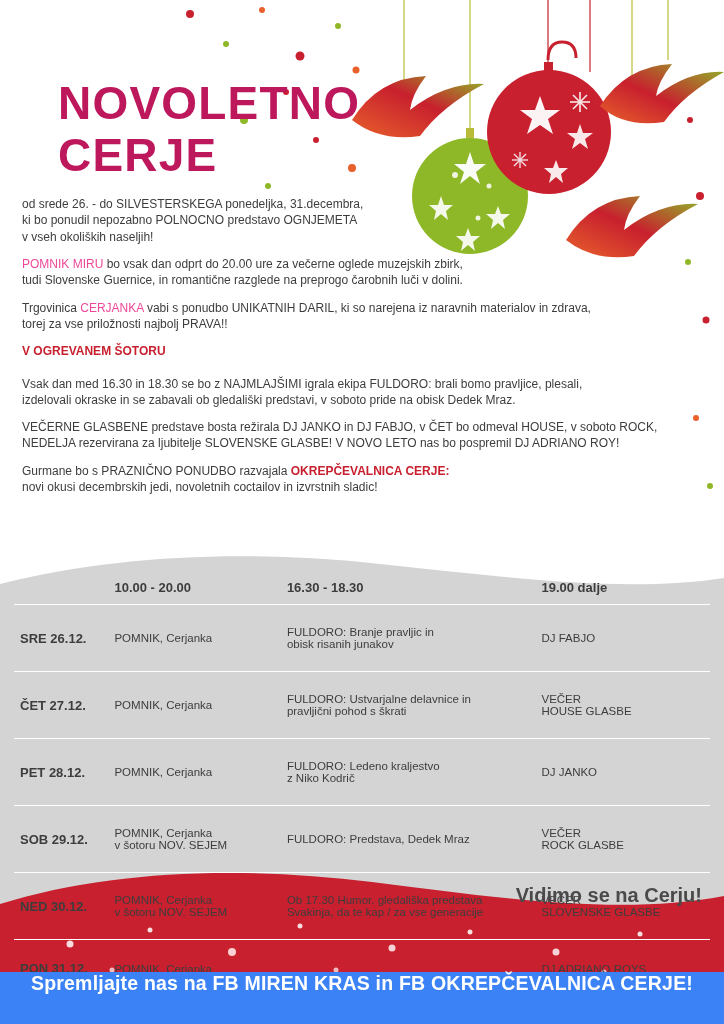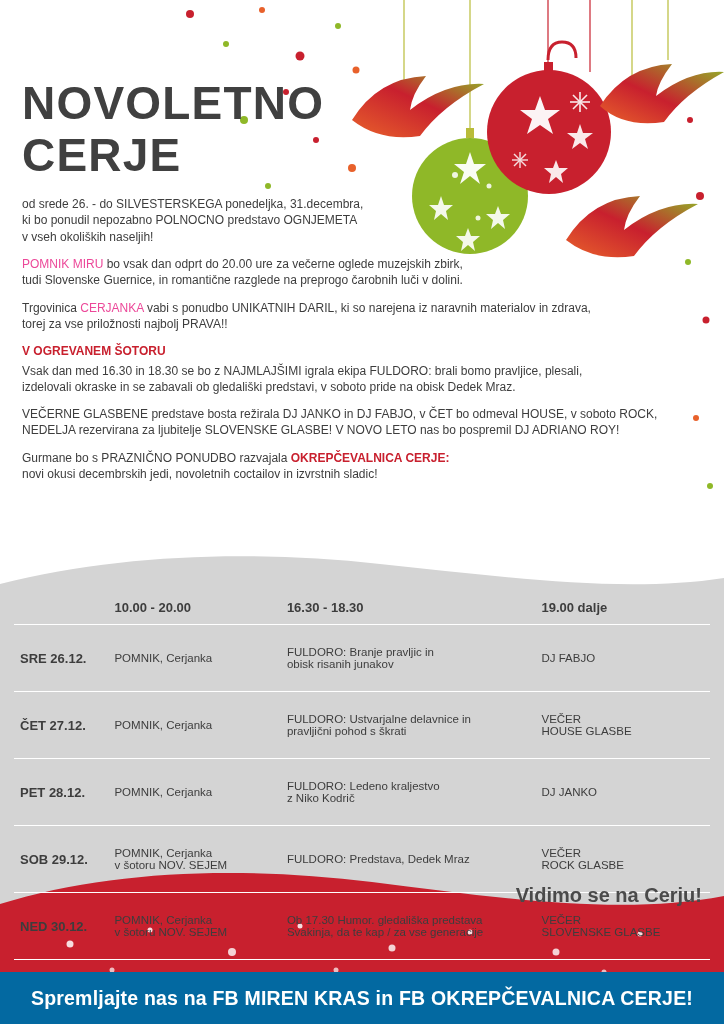--- a/index.html
+++ b/index.html
@@ -23,61 +23,62 @@
   
   .title-block {
     position: absolute;
     left: 22px;
     top: 78px;
     z-index: 5;
   }
   .title-line {
     font-size: 46px;
     font-weight: bold;
-    color: #404040;
+    color: #be185d;
     letter-spacing: 1.2px;
     line-height: 1.12;
     font-family: "Liberation Sans", sans-serif;
+    margin-left: 36px;
   }
 
   
   .body-text {
     position: absolute;
     left: 22px;
     top: 196px;
     width: 672px;
     z-index: 6;
     font-size: 12px;
     line-height: 1.36;
     color: #3d3d3d;
   }
   .para { margin-bottom: 11px; }
   .hl-red { color: #ec4899; }
   .hl-red-b { color: #c8202e; font-weight: bold; text-align: right; }
   .subhead {
     color: #c8202e;
     font-weight: bold;
-    margin-bottom: 3px;
+    margin-bottom: 16px;
   }
 
   
   .gray-wave {
     position: absolute;
     left: 0;
     top: 548px;
     width: 724px;
     height: 390px;
     z-index: 2;
   }
 
   
   .schedule {
     position: absolute;
     left: 14px;
-    top: 600px;
+    top: 580px;
     width: 696px;
     z-index: 7;
     border-collapse: collapse;
     font-size: 11.5px;
     color: #3d3d3d;
   }
   .schedule th {
     text-align: left;
     font-size: 13px;
     font-weight: bold;
@@ -117,24 +118,24 @@
     font-weight: bold;
     color: #4a4a4a;
     margin-left: 21px;
   }
   .footer-bar {
     position: absolute;
     left: 0;
     bottom: 0;
     width: 724px;
     height: 52px;
-    background: #0369a1;
+    background: #3b82f6;
     z-index: 9;
     display: flex;
-    align-items: center;
+    align-items: flex-start;
     justify-content: center;
   }
   .footer-text {
     color: #ffffff;
     font-size: 19.5px;
     font-weight: bold;
     letter-spacing: 0.2px;
     white-space: nowrap;
   }
 

